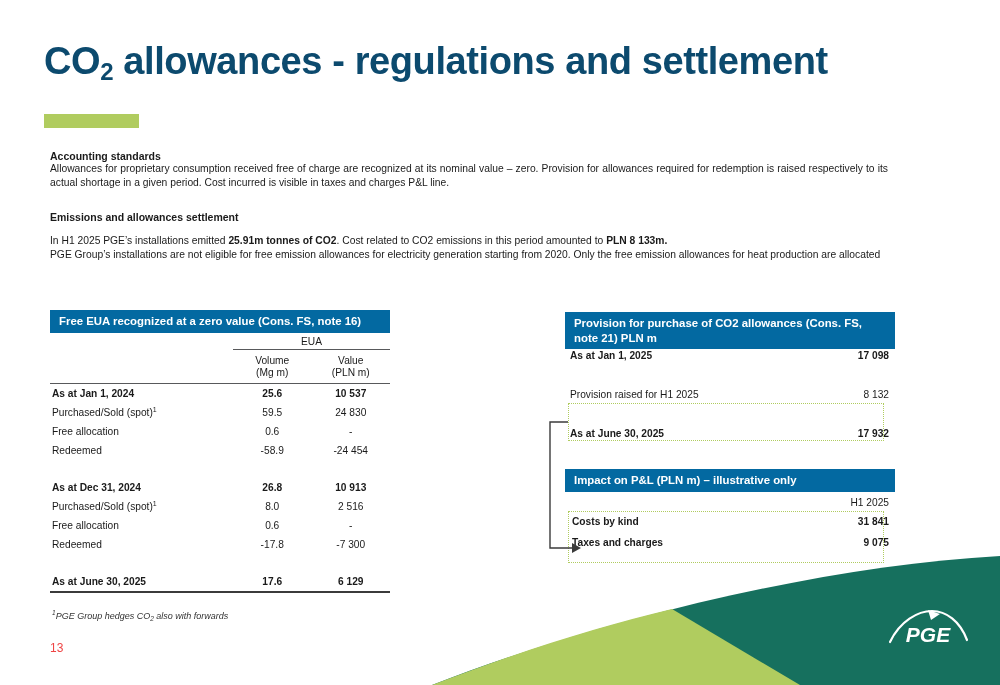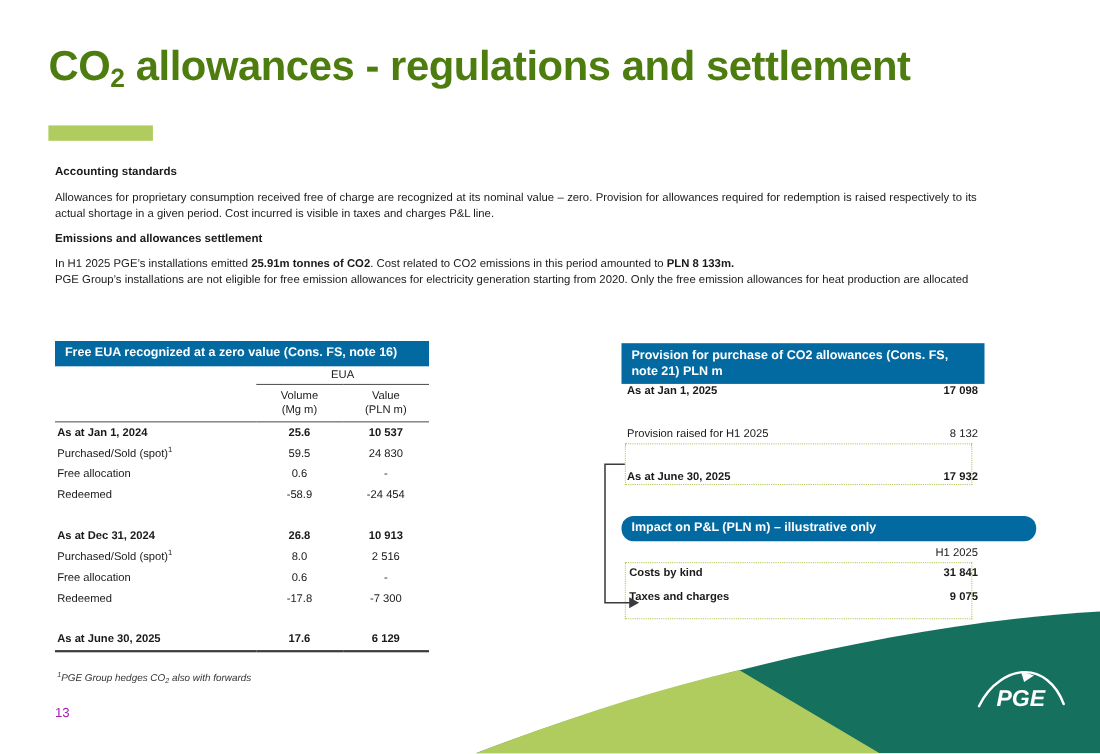--- a/index.html
+++ b/index.html
@@ -18,21 +18,21 @@
 
   
   .slide-title {
     position: absolute;
     left: 44px;
     top: 38px;
     font-size: 38px;
     line-height: 46px;
     font-weight: 600;
     letter-spacing: -0.4px;
-    color: #4d7c0f;
+    color: #0c4a6e;
     white-space: nowrap;
   }
   .slide-title sub {
     font-size: 24px;
     line-height: 0;
     vertical-align: baseline;
     position: relative;
     top: 6px;
   }
   .title-accent {
@@ -56,21 +56,21 @@
   .sec-head.h2 { top: 211px; }
 
   .para {
     position: absolute;
     left: 50px;
     width: 838px;
     font-size: 10.3px;
     line-height: 13.6px;
     color: #1a1a1a;
   }
-  .para.p1 { top: 174px; text-align: justify; }
+  .para.p1 { top: 162px; text-align: justify; }
   .para.p2 { top: 234px; }
   .para b { font-weight: bold; }
 
   
   .tbl-header {
     position: absolute;
     background: #0369a1;
     color: #ffffff;
     font-size: 11.4px;
     font-weight: bold;
@@ -144,21 +144,21 @@
     position: absolute;
     border: 1.6px dotted #b0cc5f;
     box-sizing: border-box;
     pointer-events: none;
   }
   #provision-box { left: 568px; top: 403px; width: 316px; height: 38px; }
   #pl-box        { left: 568px; top: 511px; width: 316px; height: 52px; }
 
   
   #pl-table-header {
-    left: 565px; top: 469px; width: 377px; border-radius: 11px;
+    left: 565px; top: 469px; width: 330px;
   }
   .pltbl {
     position: absolute;
     left: 565px;
     top: 494px;
     width: 330px;
     border-collapse: collapse;
     font-size: 10.2px;
     color: #1a1a1a;
   }
@@ -181,21 +181,21 @@
     font-style: italic;
     color: #333333;
   }
   .footnote sup { font-size: 6.5px; vertical-align: super; line-height: 0; }
   .footnote sub { font-size: 6.5px; vertical-align: baseline; position: relative; top: 2px; line-height: 0; }
   .page-no {
     position: absolute;
     left: 50px;
     top: 641px;
     font-size: 12px;
-    color: #a21caf;
+    color: #ef4444;
   }
 
   
   #deco { position: absolute; left: 0; top: 0; }
   #logo-wrap { position: absolute; left: 884px; top: 608px; width: 88px; height: 46px; }
 </style>
 </head>
 <body>
 
 <div class="slide-title"><span>CO</span><sub>2</sub><span> allowances - regulations and settlement</span></div>

